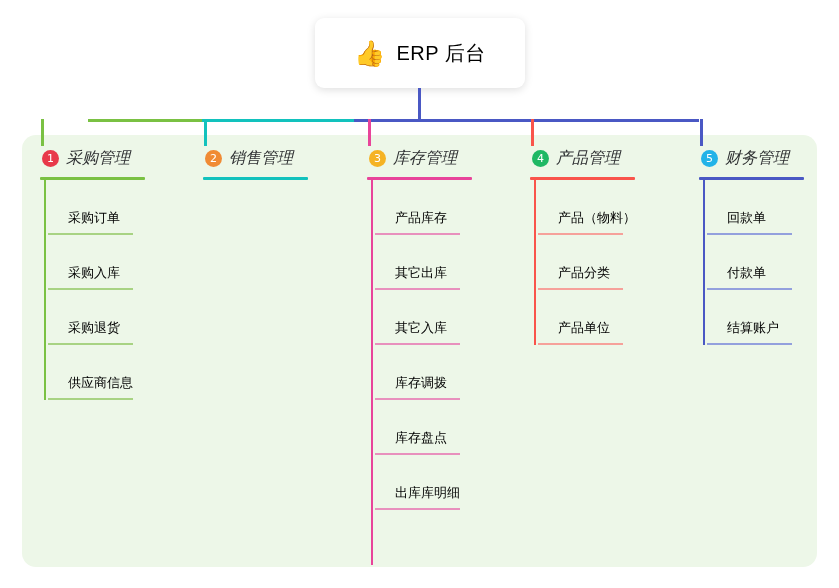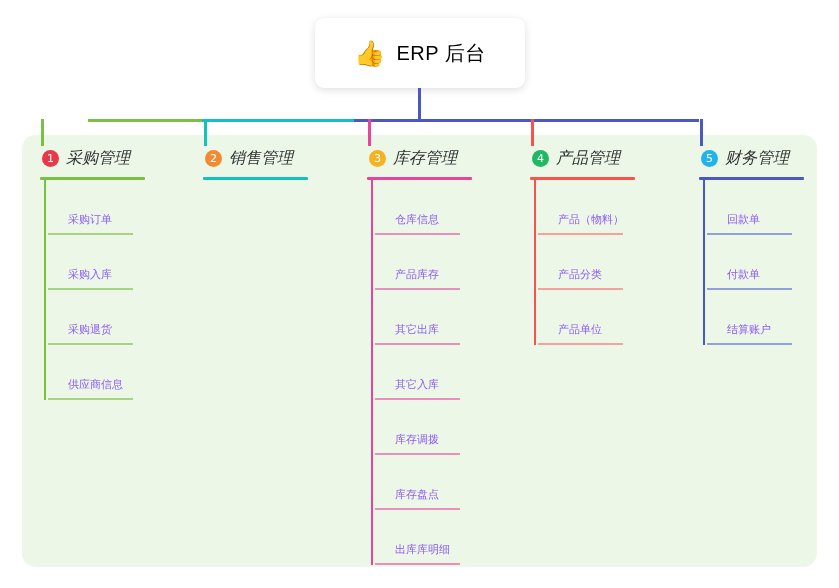--- a/index.html
+++ b/index.html
@@ -120,22 +120,22 @@
   }
   .leaf {
     position: relative;
     height: 55px;
     padding-left: 24px;
   }
   .leaf-label {
     position: absolute;
     left: 24px;
     bottom: 8px;
-    font-size: 11px;
-    color: #8b5cf6;
+    font-size: 13px;
+    color: #000000;
     white-space: nowrap;
   }
   .leaf-rule {
     position: absolute;
     left: 4px;
     bottom: 0;
     height: 2px;
     width: 85px;
   }
 </style>
@@ -199,24 +199,20 @@
       </div>
       <div class="column" style="left: 367px;">
         <div class="col-head">
           <span class="col-badge" style="background: rgb(245, 179, 36);">3</span>
           <span class="col-title">库存管理</span>
         </div>
         <div class="col-rule" style="background: rgb(232, 68, 154);"></div>
         <div class="leaf-wrap">
           <div class="trunk" style="background: rgb(232, 68, 154); height: 385px;"></div>
           <div class="leaf">
-            <span class="leaf-label">仓库信息</span>
-            <div class="leaf-rule" style="background: rgb(232, 144, 189);"></div>
-          </div>
-          <div class="leaf">
             <span class="leaf-label">产品库存</span>
             <div class="leaf-rule" style="background: rgb(232, 144, 189);"></div>
           </div>
           <div class="leaf">
             <span class="leaf-label">其它出库</span>
             <div class="leaf-rule" style="background: rgb(232, 144, 189);"></div>
           </div>
           <div class="leaf">
             <span class="leaf-label">其它入库</span>
             <div class="leaf-rule" style="background: rgb(232, 144, 189);"></div>

